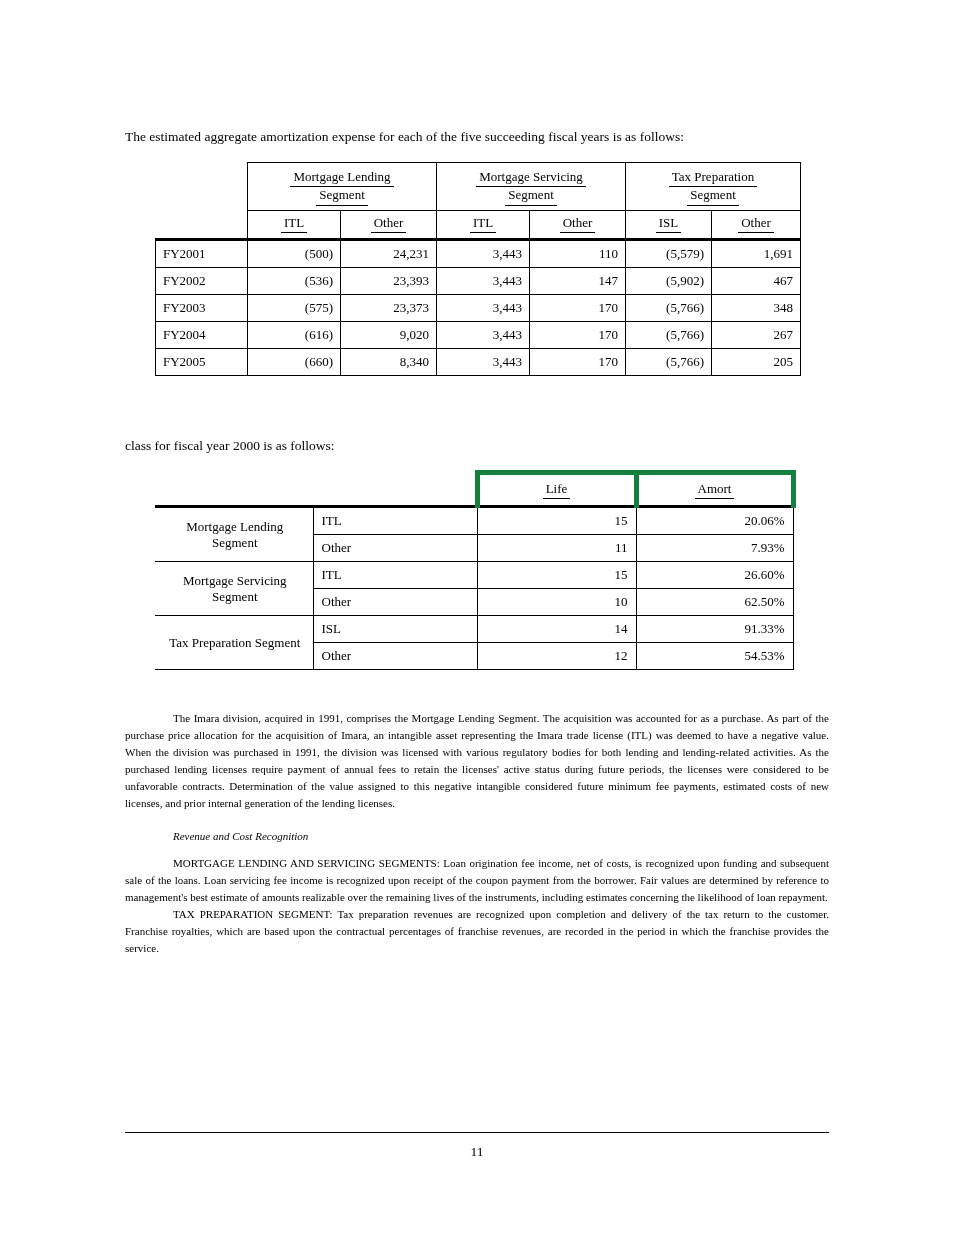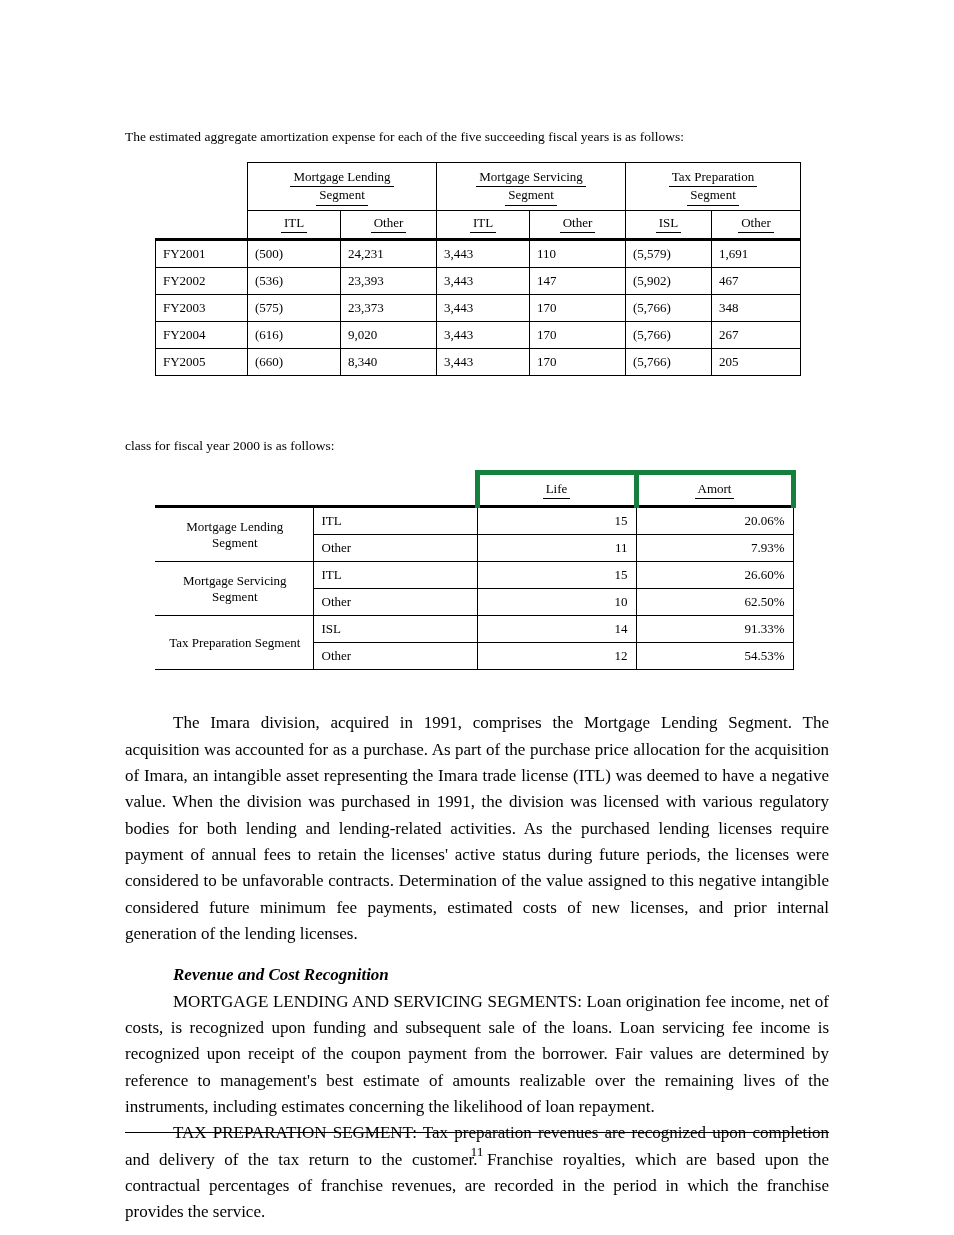--- a/index.html
+++ b/index.html
@@ -42,21 +42,21 @@
   .t1 .sub {
     border-left: 1px solid #000;
     border-right: 1px solid #000;
     text-align: center;
     padding: 4px 4px 5px 4px;
   }
   
   .t1 .thick-bottom { border-bottom: 3px solid #000; }
   .t1 .body td {
     border: 1px solid #000;
-    text-align: left;
+    text-align: right;
     padding: 5px 7px;
     height: 27px;
   }
   .t1 .body td.rowlabel { text-align: left; }
   .t1 .corner { border-left: none; border-top: none; }
   
   .t1 col.c0 { width: 92px; }
   .t1 col.c1 { width: 93px; }
   .t1 col.c2 { width: 96px; }
   .t1 col.c3 { width: 93px; }
@@ -94,26 +94,25 @@
     text-align: center;
     vertical-align: middle;
     padding-left: 10px;
   }
   .t2 col.c0 { width: 158px; }
   .t2 col.c1 { width: 164px; }
   .t2 col.c2 { width: 159px; }
   .t2 col.c3 { width: 157px; }
 
   
-  .body-block { font-size: 17px; line-height: 1.55; }
+  .body-block { font-size: 11px; line-height: 1.55; }
   .body-block p { text-indent: 48px; margin: 0; text-align: justify; }
   .body-block .section-head {
     font-style: italic;
-    margin: 15px 0 0 0;
-    font-weight: bold;
+    margin: 15px 0 10px 0;
   }
 
   
   .footer-rule {
     position: absolute;
     bottom: 102px;
     left: 125px;
     right: 125px;
     border-top: 0.8px solid #000;
   }

